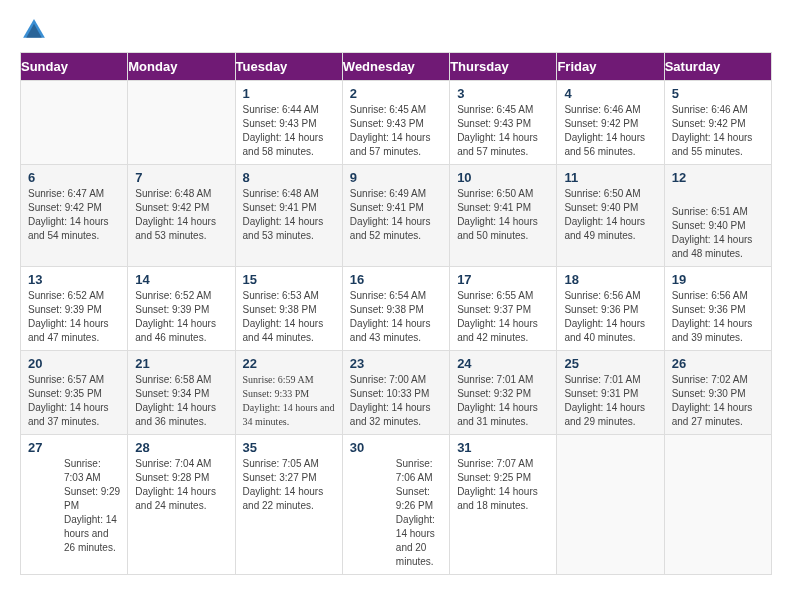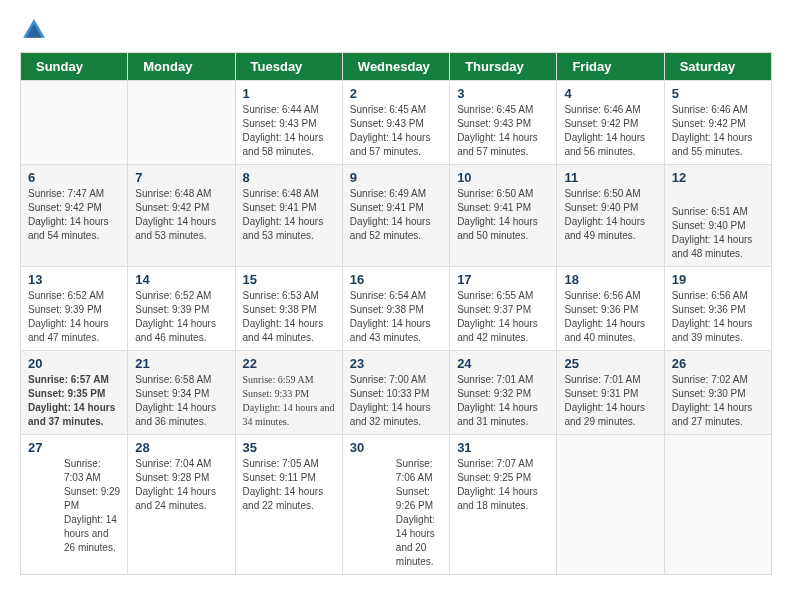--- a/index.html
+++ b/index.html
@@ -47,26 +47,26 @@
       font-size: 14px;
       color: #333;
       margin-top: 2px;
     }
     .calendar {
       width: 100%;
       border-collapse: collapse;
       margin-top: 8px;
     }
     .calendar th {
-      background-color: #15803d;
+      background-color: #701a75;
       color: #fff;
       font-size: 13px;
       font-weight: bold;
       text-align: left;
-      padding: 6px 15px;
+      padding: 6px 0;
       border: 1px solid #ddd;
     }
     .calendar td {
       vertical-align: top;
       padding: 5px 7px;
       border: 1px solid #ddd;
       width: 107px;
       min-height: 70px;
       font-size: 10.5px;
       color: #333;
@@ -157,21 +157,21 @@
         <td>
           <span class="day-num">5</span>
           <div class="day-info" style="white-space: pre-line;">Sunrise: 6:46 AM
 Sunset: 9:42 PM
 Daylight: 14 hours and 55 minutes.</div>
         </td>
       </tr>
       <tr>
         <td>
           <span class="day-num">6</span>
-          <div class="day-info" style="white-space: pre-line;">Sunrise: 7:47 AM
+          <div class="day-info" style="white-space: pre-line;">Sunrise: 6:47 AM
 Sunset: 9:42 PM
 Daylight: 14 hours and 54 minutes.</div>
         </td>
         <td>
           <span class="day-num">7</span>
           <div class="day-info" style="white-space: pre-line;">Sunrise: 6:48 AM
 Sunset: 9:42 PM
 Daylight: 14 hours and 53 minutes.</div>
         </td>
         <td>
@@ -245,21 +245,21 @@
         <td>
           <span class="day-num">19</span>
           <div class="day-info" style="white-space: pre-line;">Sunrise: 6:56 AM
 Sunset: 9:36 PM
 Daylight: 14 hours and 39 minutes.</div>
         </td>
       </tr>
       <tr>
         <td>
           <span class="day-num">20</span>
-          <div class="day-info" style="white-space: pre-line; font-weight: bold;">Sunrise: 6:57 AM
+          <div class="day-info" style="white-space: pre-line;">Sunrise: 6:57 AM
 Sunset: 9:35 PM
 Daylight: 14 hours and 37 minutes.</div>
         </td>
         <td>
           <span class="day-num">21</span>
           <div class="day-info" style="white-space: pre-line;">Sunrise: 6:58 AM
 Sunset: 9:34 PM
 Daylight: 14 hours and 36 minutes.</div>
         </td>
         <td>
@@ -302,21 +302,21 @@
         </td>
         <td>
           <span class="day-num">28</span>
           <div class="day-info" style="white-space: pre-line;">Sunrise: 7:04 AM
 Sunset: 9:28 PM
 Daylight: 14 hours and 24 minutes.</div>
         </td>
         <td>
           <span class="day-num">35</span>
           <div class="day-info" style="white-space: pre-line;">Sunrise: 7:05 AM
-Sunset: 9:11 PM
+Sunset: 3:27 PM
 Daylight: 14 hours and 22 minutes.</div>
         </td>
         <td>
           <span class="day-num">30</span>
           <div class="day-info" style="white-space: pre-line; margin-left: 46px;">Sunrise: 7:06 AM
 Sunset: 9:26 PM
 Daylight: 14 hours and 20 minutes.</div>
         </td>
         <td>
           <span class="day-num">31</span>

